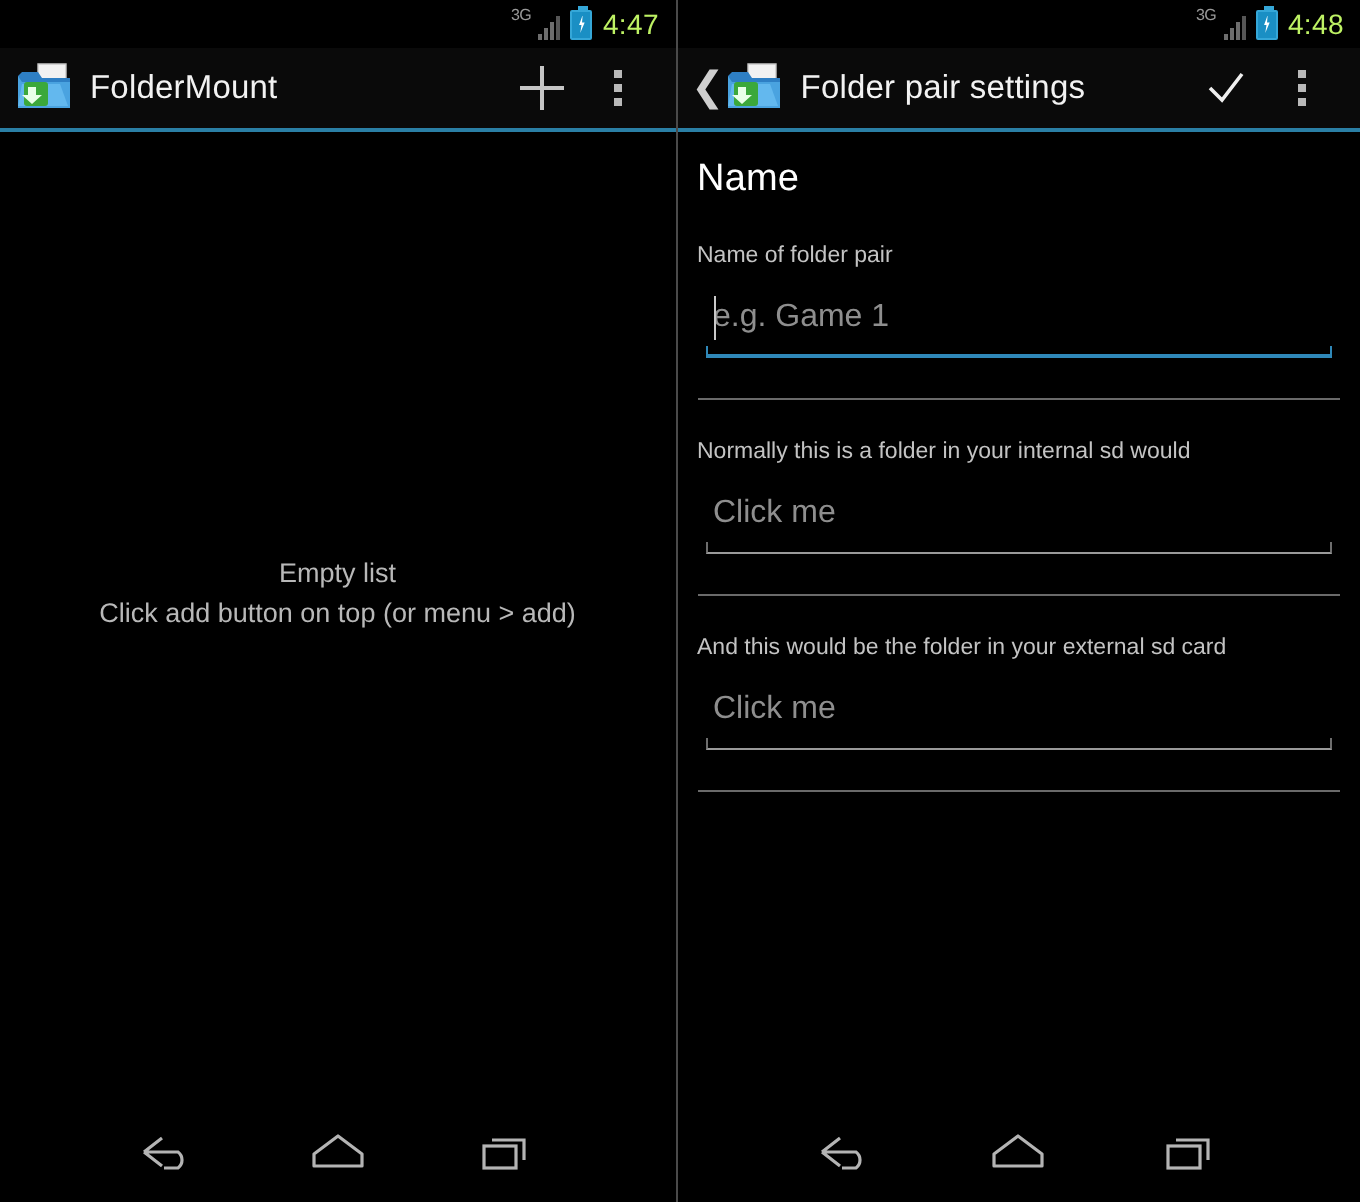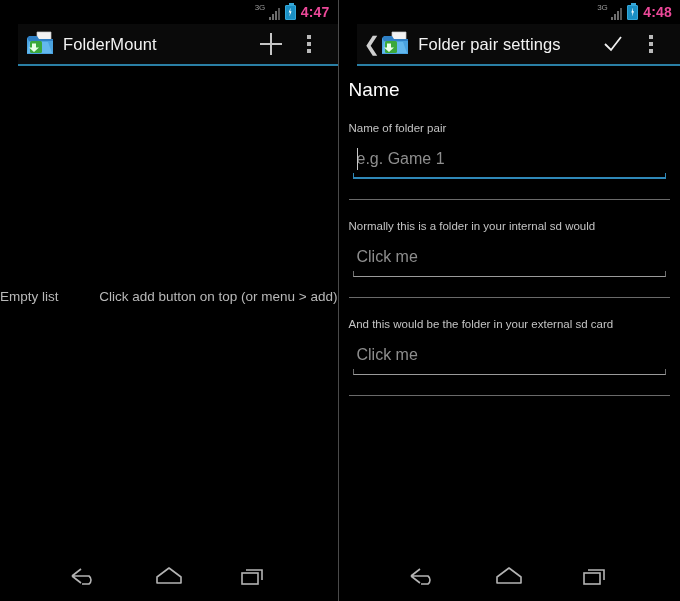--- a/index.html
+++ b/index.html
@@ -84,36 +84,35 @@
     height: 2px;
     background: #35a7d8;
   }
   .battery .bolt {
     width: 4px; height: 9px;
     background: #ffffff;
     clip-path: polygon(60% 0, 15% 55%, 45% 55%, 30% 100%, 85% 42%, 52% 42%);
   }
   .clock {
     font-size: 14px;
-    color: #ec4899;
-    font-weight: 700;
+    color: #bef264;
+    font-weight: 400;
     letter-spacing: 0.2px;
   }
 
   
   .action-bar {
     height: 42px;
     background: #0a0a0a;
     display: flex;
     align-items: center;
     padding: 0 10px 0 8px;
     box-sizing: border-box;
     border-bottom: 2px solid #2a7fa5;
     position: relative;
-    margin-left: 18px;
   }
   .back-chevron {
     color: #cfcfcf;
     font-size: 20px;
     line-height: 20px;
     margin-right: 1px;
     margin-left: -1px;
     font-weight: 300;
   }
   .app-icon {
@@ -168,23 +167,23 @@
   .content {
     flex: 1 1 auto;
     position: relative;
     background: #000;
     overflow: hidden;
   }
   .empty-wrap {
     position: absolute;
     top: 0; left: 0; right: 0; bottom: 0;
     display: flex;
-    flex-direction: row;
-    align-items: center;
-    justify-content: space-between;
+    flex-direction: column;
+    align-items: center;
+    justify-content: center;
     margin-top: -24px;
   }
   .empty-line {
     color: #b8b8b8;
     font-size: 13.5px;
     line-height: 20px;
     text-align: center;
   }
 
   

